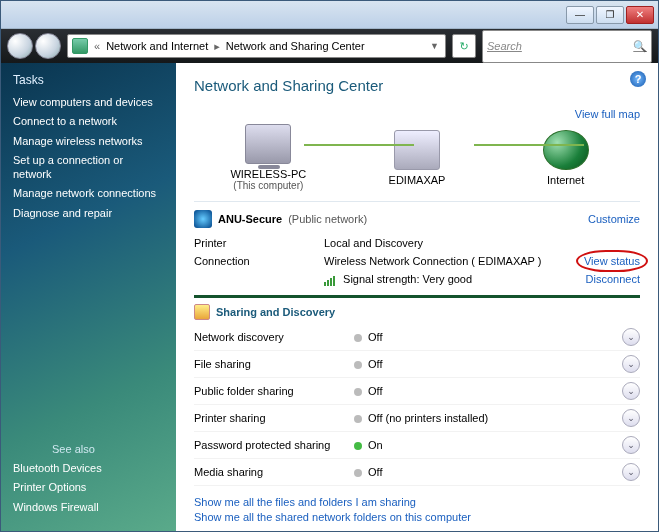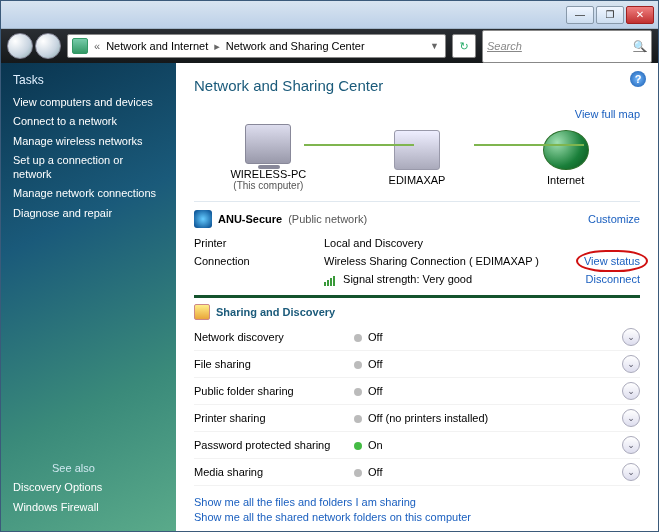--- a/index.html
+++ b/index.html
@@ -102,21 +102,22 @@
     <div class="sidebar">
       <div class="tasks-head">Tasks</div>
       <a>View computers and devices</a>
       <a>Connect to a network</a>
       <a>Manage wireless networks</a>
       <a>Set up a connection or network</a>
       <a>Manage network connections</a>
       <a>Diagnose and repair</a>
       <div class="seealso">
         <div class="head">See also</div>
-        <a>Discovery Options</a>
+        <a>Bluetooth Devices</a>
+        <a>Printer Options</a>
         <a>Windows Firewall</a>
       </div>
     </div>
 
     <div class="content">
       <div class="help-icon">?</div>
       <h1 class="page">Network and Sharing Center</h1>
       <div class="map-link"><span class="link">View full map</span></div>
 
       <div class="netmap">
@@ -143,21 +144,21 @@
           <span class="net-name">ANU-Secure</span>
           <span class="net-type">(Public network)</span>
           <span class="customize link">Customize</span>
         </div>
         <div class="row">
           <div class="lab">Printer</div>
           <div class="val">Local and Discovery</div>
         </div>
         <div class="row">
           <div class="lab">Connection</div>
-          <div class="val">Wireless Sharing Connection ( EDIMAXAP )</div>
+          <div class="val">Wireless Network Connection ( EDIMAXAP )</div>
           <div class="act"><span class="circled">View status</span></div>
         </div>
         <div class="row">
           <div class="lab"></div>
           <div class="val">
             <span class="sig">
               <span class="bar" style="height:4px"></span><span class="bar" style="height:6px"></span><span class="bar" style="height:8px"></span><span class="bar" style="height:10px"></span>
             </span>
             <span>Signal strength:</span>
             <span>Very good</span>

